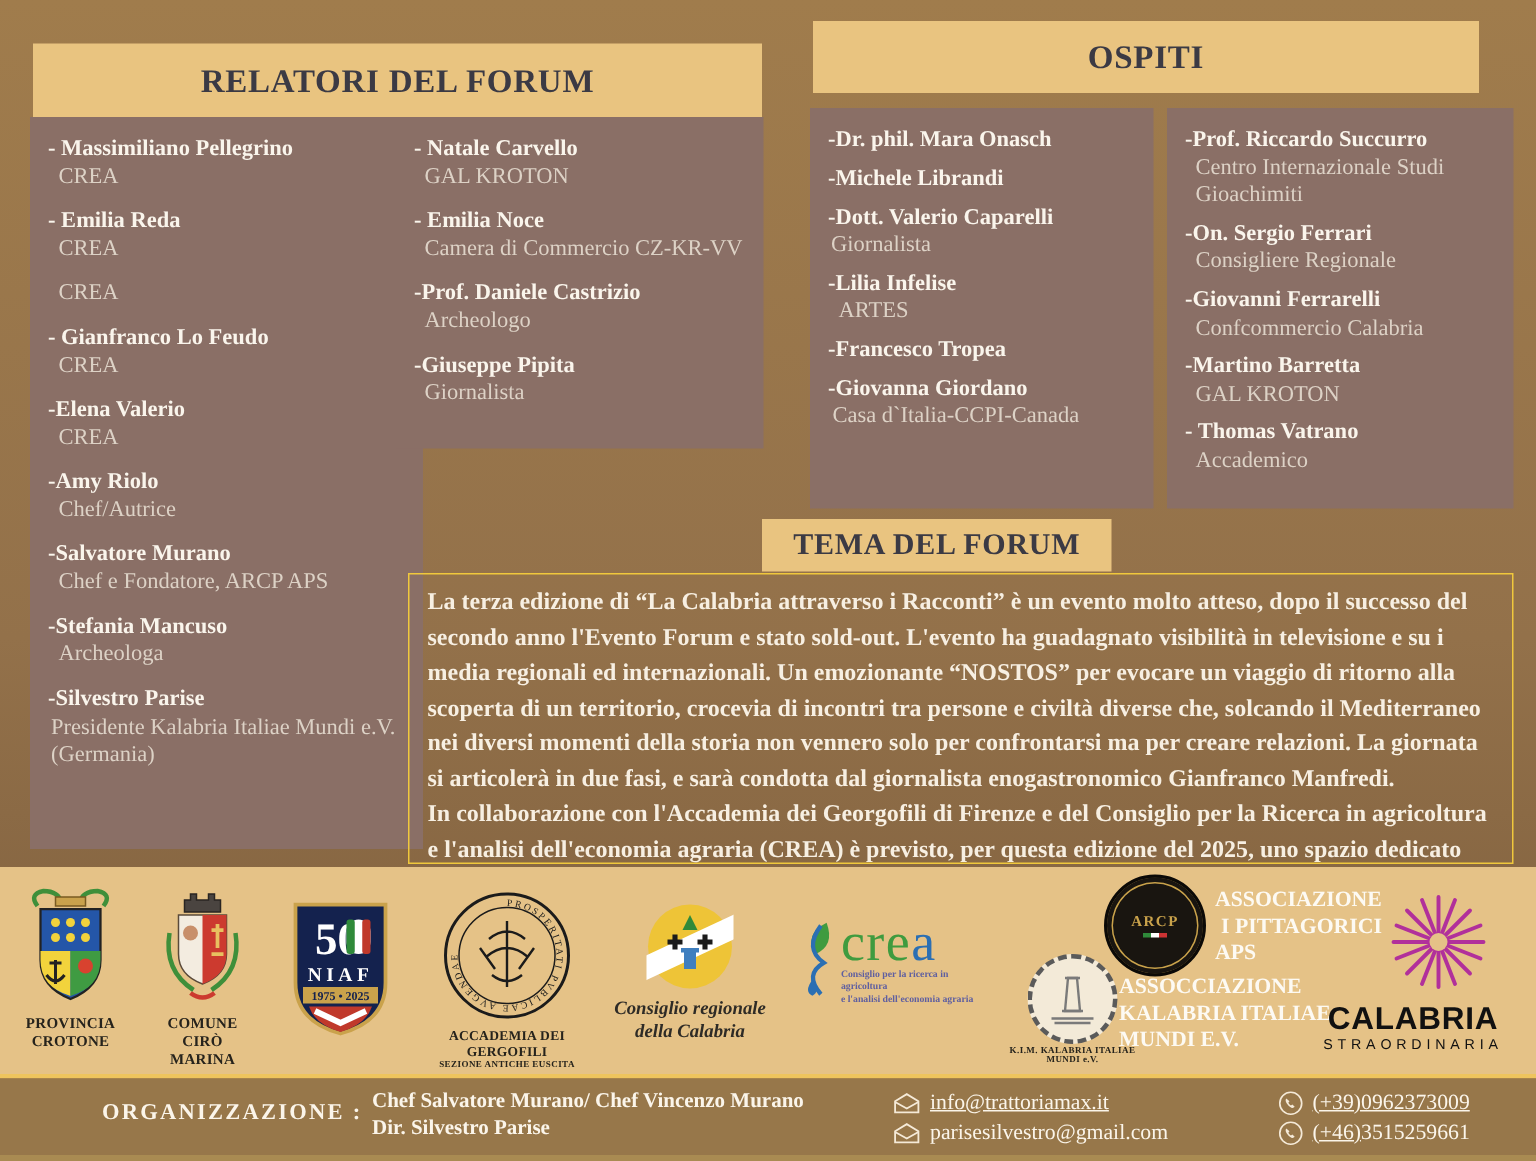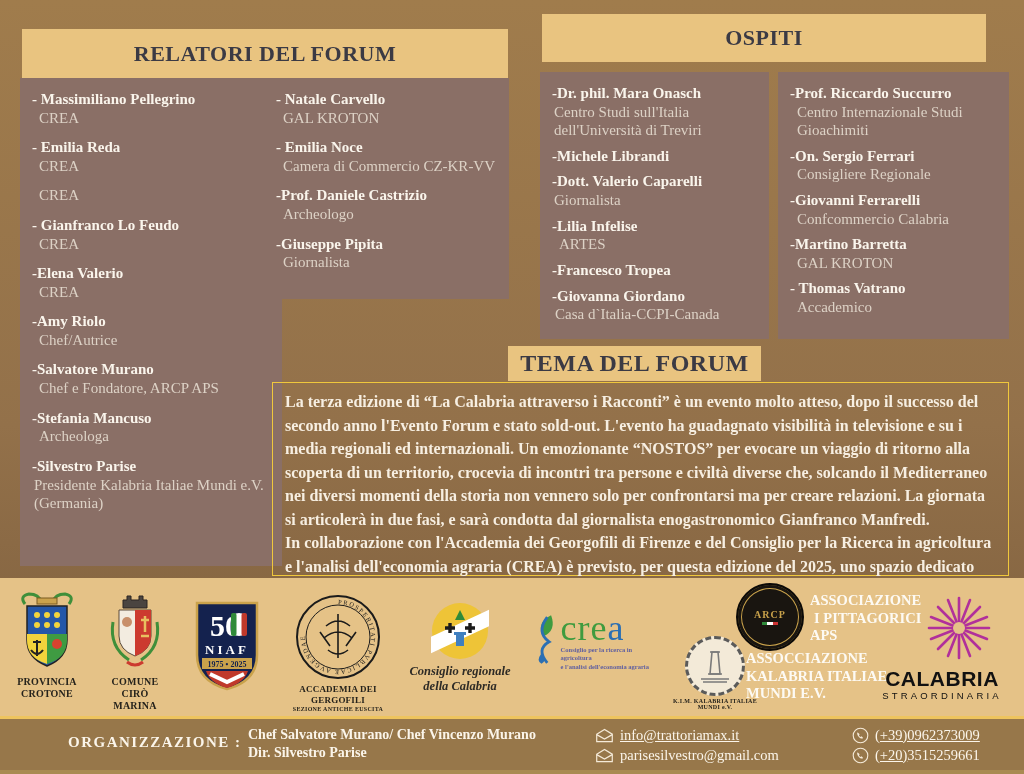--- a/index.html
+++ b/index.html
@@ -4,21 +4,21 @@
 <style>
   html,body{margin:0;padding:0;background:#6b6b6b;}
   .poster{position:relative;width:1024px;height:774px;overflow:hidden;
     font-family:"Liberation Serif","DejaVu Serif",serif;
     background:linear-gradient(180deg,#a07c4c 0%,#93714a 55%,#7b5c3b 100%);}
   
   .banner{position:absolute;background:#e9c480;color:#3b3a44;font-weight:bold;
     text-align:center;letter-spacing:.5px;}
   .banner-relatori{left:22px;top:29px;width:486px;height:49px;line-height:49px;font-size:22px;}
   .banner-ospiti{left:542px;top:14px;width:444px;height:48px;line-height:48px;font-size:22px;}
-  .banner-tema{left:508px;top:346px;width:253px;height:35px;line-height:35px;font-size:24px;text-align:center;}
+  .banner-tema{left:508px;top:346px;width:233px;height:35px;line-height:35px;font-size:20px;text-align:center;}
   
   .panel{position:absolute;background:#8a6f66;padding:12px 10px 6px 12px;box-sizing:border-box;}
   .panel-r1{left:20px;top:78px;width:262px;height:488px;}
   .panel-r2{left:264px;top:78px;width:245px;height:221px;}
   .panel-o1{left:540px;top:72px;width:229px;height:267px;}
   .panel-o2{left:778px;top:72px;width:231px;height:267px;}
   .item{margin-bottom:11px;}
   .panel-o1 .item,.panel-o2 .item{margin-bottom:7px;}
   .nm{color:#faf5ec;font-weight:bold;font-size:15px;line-height:1.25;}
   .rl{color:#ddd2c6;font-size:15px;line-height:1.23;padding-left:7px;}
@@ -124,21 +124,20 @@
     </div>
     <div class="item">
       <div class="nm">-Giuseppe Pipita</div>
       <div class="rl">Giornalista</div>
     </div>
   </div>
 
   <div class="panel panel-o1">
     <div class="item">
       <div class="nm">-Dr. phil. Mara Onasch</div>
-      <div class="rl" style="padding-left:2px;">Centro Studi sull'Italia dell'Università di Treviri</div>
     </div>
     <div class="item">
       <div class="nm">-Michele Librandi</div>
     </div>
     <div class="item">
       <div class="nm">-Dott. Valerio Caparelli</div>
       <div class="rl" style="padding-left:2px;">Giornalista</div>
     </div>
     <div class="item">
       <div class="nm">-Lilia Infelise</div>
@@ -367,19 +366,19 @@
           <circle cx="10" cy="10" r="8.6" fill="none" stroke="#f5ead8" stroke-width="1.3"></circle>
           <path d="M6.5 6.2 q-1.2 1.4 .4 4 q1.6 2.6 3.6 3.3 q1.6 .5 2.6 -.7 l-1.8 -1.8 l-1.2 .8 q-1.4 -.8 -2 -2.2 l.9 -1.2 z" fill="#f5ead8"></path>
         </svg>
         <span class="u">(+39)0962373009</span>
       </div>
       <div class="contact-row">
         <svg width="17" height="17" viewBox="0 0 20 20">
           <circle cx="10" cy="10" r="8.6" fill="none" stroke="#f5ead8" stroke-width="1.3"></circle>
           <path d="M6.5 6.2 q-1.2 1.4 .4 4 q1.6 2.6 3.6 3.3 q1.6 .5 2.6 -.7 l-1.8 -1.8 l-1.2 .8 q-1.4 -.8 -2 -2.2 l.9 -1.2 z" fill="#f5ead8"></path>
         </svg>
-        <span><span class="u">(+20)</span><span>3515259661</span></span>
+        <span><span class="u">(+46)</span><span>3515259661</span></span>
       </div>
     </div>
   </div>
   <div class="bottomstrip"></div>
 
 </div>
 
 </body></html>

